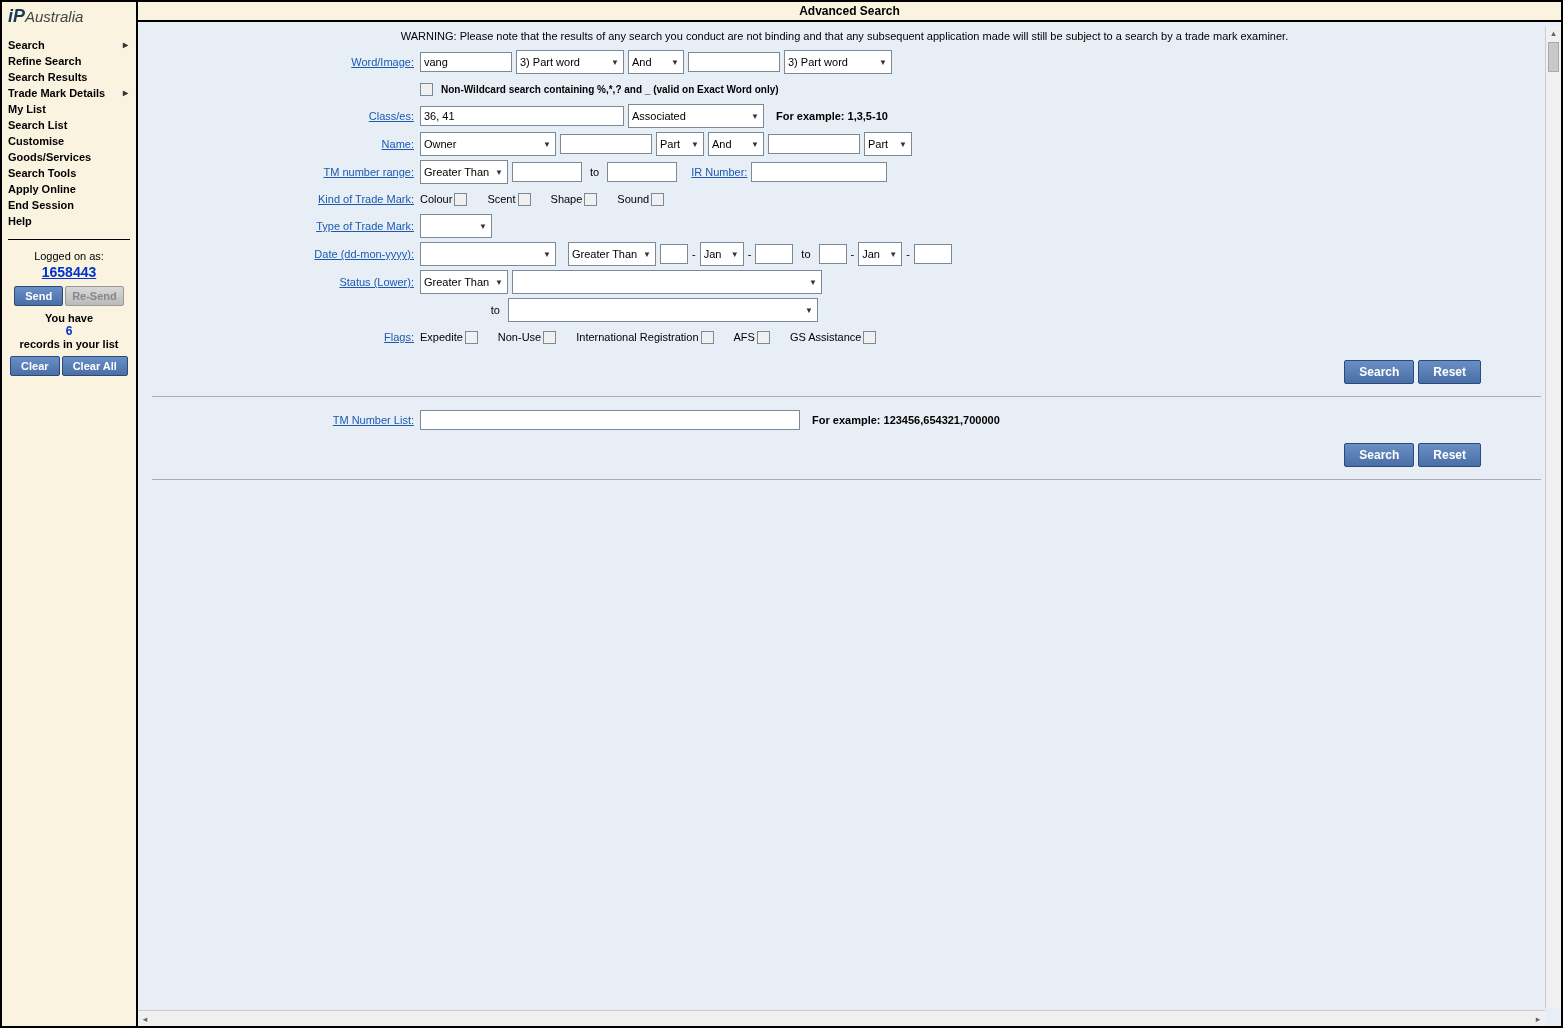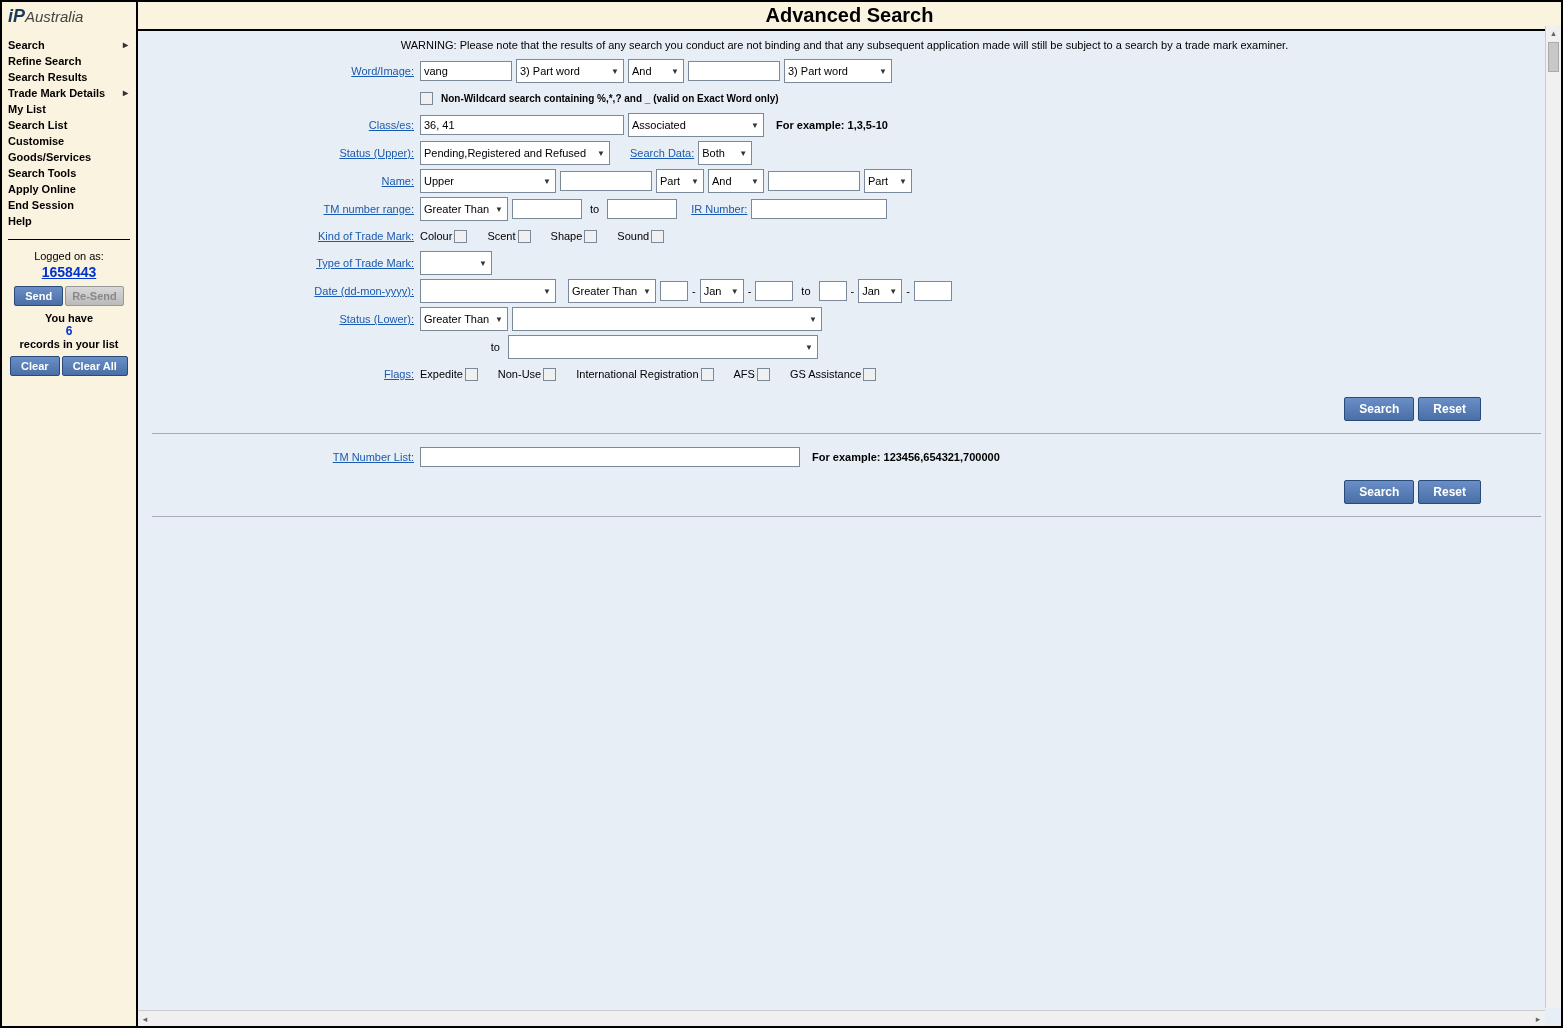--- a/index.html
+++ b/index.html
@@ -14,21 +14,21 @@
 .sidebar hr { border: none; border-top: 1px solid #000; margin: 10px 0 4px; }
 .logged-on { text-align: center; font-weight: normal; font-size: 11px; margin-top: 6px; }
 .session-id { text-align: center; color: #0033cc; font-weight: bold; text-decoration: underline; font-size: 14px; margin-top: 2px; }
 .btn-row { display: flex; justify-content: center; gap: 2px; margin-top: 6px; }
 .btn-blue { background: linear-gradient(#6a8fc7, #4a6fa7); color: #fff; border: 1px solid #2a4a7a; padding: 3px 10px; font-weight: bold; font-size: 11px; cursor: pointer; border-radius: 2px; }
 .btn-grey { background: linear-gradient(#d8d8d8, #bababa); color: #888; border: 1px solid #999; padding: 3px 6px; font-weight: bold; font-size: 11px; cursor: not-allowed; border-radius: 2px; }
 .youhave { text-align: center; font-weight: bold; margin-top: 6px; font-size: 11px; }
 .count { text-align: center; color: #0033cc; font-weight: bold; font-size: 12px; }
 .records { text-align: center; font-weight: bold; font-size: 11px; }
 .main { flex: 1; display: flex; flex-direction: column; background: #e8eef6; position: relative; overflow: hidden; }
-.title-bar { background: #faf3e0; border-bottom: 2px solid #000; text-align: center; font-weight: bold; font-size: 20px; padding: 2px; }
+.title-bar { background: #faf3e0; border-bottom: 2px solid #000; text-align: center; font-weight: bold; font-size: 12px; padding: 2px; }
 .content-wrap { flex: 1; overflow: auto; padding: 4px 20px 4px 10px; position: relative; }
 .warning { text-align: center; font-family: Verdana, sans-serif; font-size: 11px; padding: 4px 0 8px; }
 .form-area { padding-left: 4px; }
 .form-row { display: flex; align-items: center; margin-bottom: 4px; min-height: 22px; }
 .label-cell { width: 268px; text-align: right; padding-right: 6px; }
 .label-link { color: #1a5ab0; text-decoration: underline; cursor: pointer; font-size: 11px; }
 .label-link.visited { color: #7a2a9a; }
 .field-cell { display: flex; align-items: center; gap: 4px; flex-wrap: wrap; }
 input[type=text] { border: 1px solid #7a8a9a; background: #fff; font-size: 11px; padding: 2px 3px; height: 20px; font-family: Verdana, sans-serif; }
 .select { border: 1px solid #7a8a9a; background: #fff; font-size: 11px; padding: 2px 16px 2px 3px; height: 24px; display: inline-flex; align-items: center; position: relative; cursor: pointer; font-family: Verdana, sans-serif; }
@@ -115,34 +115,25 @@
 
         <div class="form-row">
           <div class="label-cell"><span class="label-link">Class/es:</span></div>
           <div class="field-cell">
             <input type="text" style="width: 204px;" value="36, 41">
             <span class="select" style="width:136px">Associated</span>
             <span class="hint">For example: 1,3,5-10</span>
           </div>
         </div>
 
-        <div class="form-row">
-          <div class="label-cell"><span class="label-link">Status (Upper):</span></div>
-          <div class="field-cell">
-            <span class="select" style="width:190px">Pending,Registered and Refused</span>
-            <span style="width:12px"></span>
-            <span class="label-link">Search Data:</span>
-            <span class="select" style="width:54px">Both</span>
-          </div>
-        </div>
 
         <div class="form-row">
           <div class="label-cell"><span class="label-link">Name:</span></div>
           <div class="field-cell">
-            <span class="select" style="width:136px">Upper</span>
+            <span class="select" style="width:136px">Owner</span>
             <input type="text" style="width: 92px;" value="">
             <span class="select" style="width:48px">Part</span>
             <span class="select" style="width:56px">And</span>
             <input type="text" style="width: 92px;" value="">
             <span class="select" style="width:48px">Part</span>
           </div>
         </div>
 
         <div class="form-row">
           <div class="label-cell"><span class="label-link">TM number range:</span></div>

